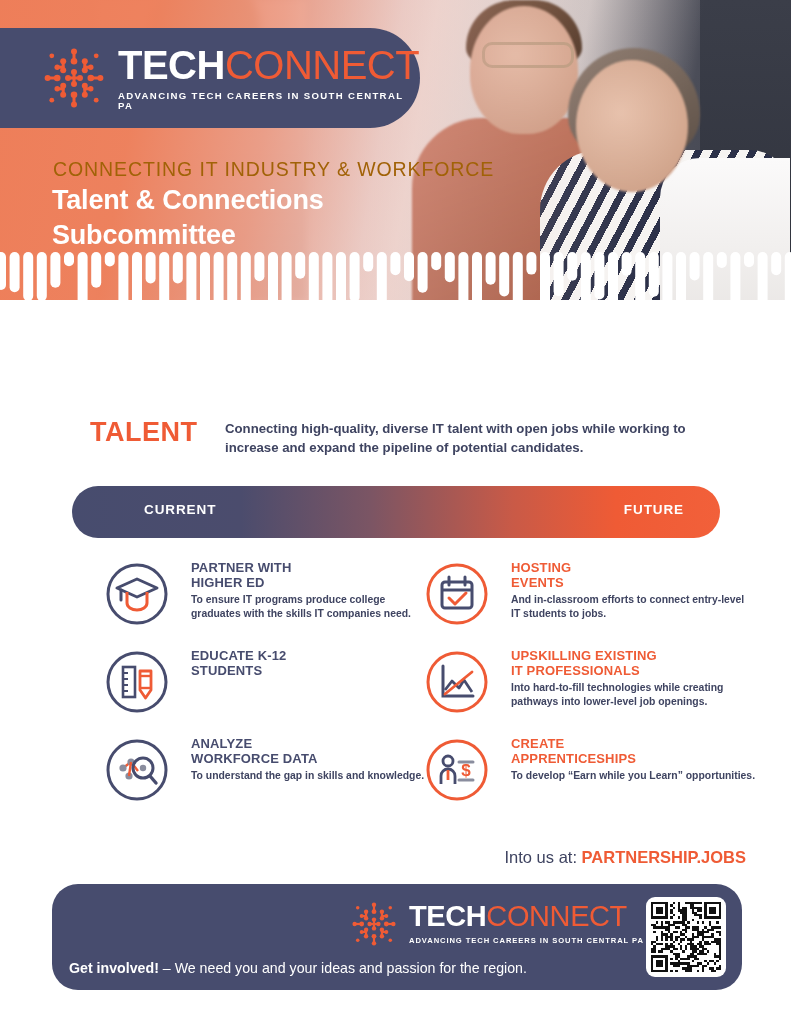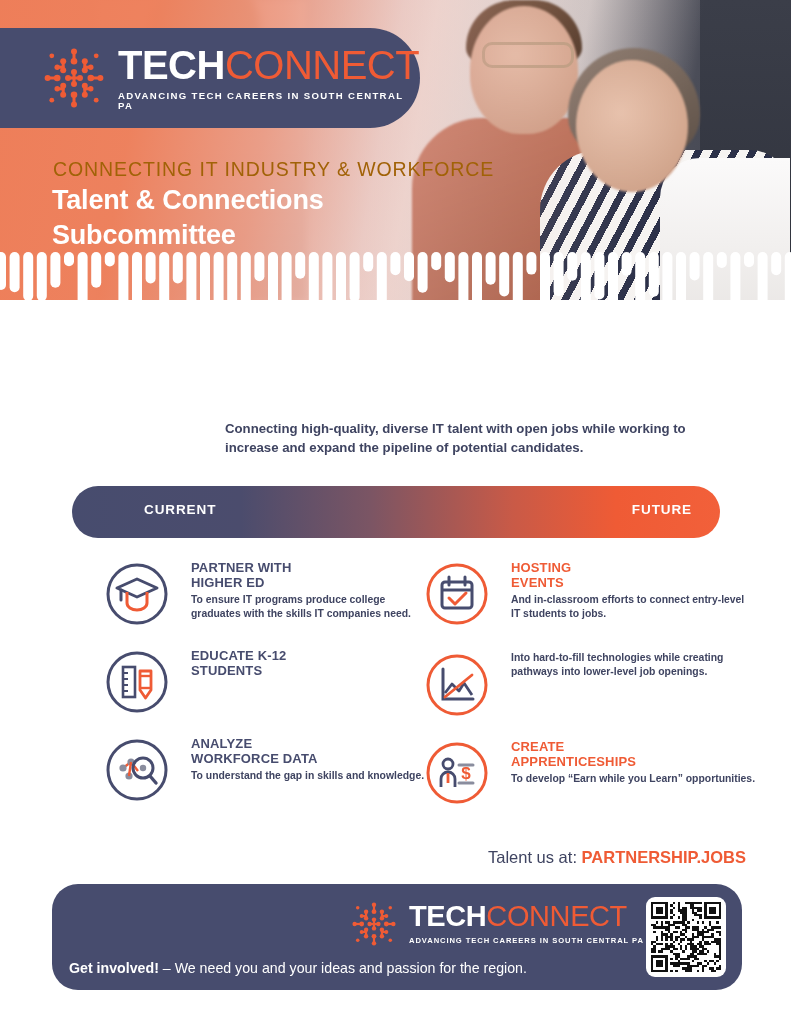--- a/index.html
+++ b/index.html
@@ -66,21 +66,21 @@
   
   .talent-row{position:absolute;left:0;top:415px;width:791px;height:60px;}
   .talent-kicker{position:absolute;left:90px;top:2px;color:#ef5b35;font-size:27px;font-weight:bold;letter-spacing:.5px;}
   .talent-desc{position:absolute;left:225px;top:4px;width:500px;color:#3f4461;font-size:13.2px;font-weight:bold;line-height:1.45;}
 
   
   .cf-bar{position:absolute;left:72px;top:486px;width:648px;height:52px;border-radius:26px;
      background:linear-gradient(90deg,#474c6e 0%,#4b4c6d 26%,#7b5564 46%,#c95a47 68%,#ef5b35 84%,#f2603a 100%);}
   .cf-bar .lbl{position:absolute;top:16px;color:#ffffff;font-size:13.5px;font-weight:bold;letter-spacing:.9px;}
   .cf-current{left:36px;margin-left:36px;}
-  .cf-future{right:28px;}
+  .cf-future{right:36px;}
 
   
   .grid{position:absolute;left:0;top:560px;width:791px;}
   .col{position:absolute;width:330px;}
   .col-left{left:105px;}
   .col-right{left:425px;}
   .item{position:relative;min-height:88px;margin-bottom:0;}
   .item .ic{position:absolute;left:0;top:2px;width:64px;height:64px;}
   .item .body{margin-left:86px;}
   .item h3{margin:0;font-size:13px;line-height:1.17;font-weight:bold;letter-spacing:.15px;}
@@ -273,20 +273,21 @@
         <rect x="744.0000000000007" y="0" width="10" height="15.14098028279841" rx="5" fill="#ffffff"></rect>
         <circle cx="749.0000000000007" cy="-12" r="5" fill="#ffffff"></circle>
         <rect x="757.6000000000007" y="0" width="10" height="74.48415060713887" rx="5" fill="#ffffff"></rect>
         <rect x="771.2000000000007" y="0" width="10" height="23.255478732287884" rx="5" fill="#ffffff"></rect>
         <rect x="784.8000000000008" y="0" width="10" height="65.42798226699233" rx="5" fill="#ffffff"></rect>
         <rect x="798.4000000000008" y="0" width="10" height="50.5542508661747" rx="5" fill="#ffffff"></rect>
       </g>
   </svg>
 
   <div class="talent-row">
+    <div class="talent-kicker">TALENT</div>
     <div class="talent-desc">Connecting high-quality, diverse IT talent with open jobs while working to increase and expand the pipeline of potential candidates.</div>
   </div>
 
   <div class="cf-bar">
     <span class="lbl cf-current">CURRENT</span>
     <span class="lbl cf-future">FUTURE</span>
   </div>
 
   <div class="grid">
 
@@ -367,20 +368,24 @@
       </div>
 
       <div class="item">
         <svg class="ic" viewBox="0 0 64 64">
           <circle cx="32" cy="32" r="29" fill="none" stroke="#ef5b35" stroke-width="3"></circle>
           <path d="M18 16v30h30" fill="none" stroke="#474c6e" stroke-width="3" stroke-linecap="round"></path>
           <path d="M20 40 l7-9 7 7 5-8 8 12" fill="none" stroke="#474c6e" stroke-width="2.8" stroke-linejoin="round"></path>
           <path d="M20 44 L47 22" fill="none" stroke="#ef5b35" stroke-width="2.8" stroke-linecap="round"></path>
         </svg>
         <div class="body">
+          <h3 class="orange-h">
+            <span>UPSKILLING EXISTING</span><br>
+            <span>IT PROFESSIONALS</span>
+          </h3>
           <p>Into hard-to-fill technologies while creating pathways into lower-level job openings.</p>
         </div>
       </div>
 
       <div class="item">
         <svg class="ic" viewBox="0 0 64 64">
           <circle cx="32" cy="32" r="29" fill="none" stroke="#ef5b35" stroke-width="3"></circle>
           <circle cx="23" cy="23" r="5" fill="none" stroke="#474c6e" stroke-width="2.8"></circle>
           <path d="M16 46 v-8 a7 7 0 0 1 14 0 v8" fill="none" stroke="#474c6e" stroke-width="2.8"></path>
           <path d="M23 32 v10" stroke="#ef5b35" stroke-width="2.8"></path>
@@ -392,21 +397,21 @@
             <span>CREATE</span><br>
             <span>APPRENTICESHIPS</span>
           </h3>
           <p>To develop “Earn while you Learn” opportunities.</p>
         </div>
       </div>
     </div>
   </div>
 
   <div class="visit">
-    <span>Talent us at: </span><b>PARTNERSHIP.JOBS</b>
+    <span>Into us at: </span><b>PARTNERSHIP.JOBS</b>
   </div>
 
   <div class="footer">
 
 
     <svg class="f-mark" viewBox="0 0 100 100">
       <g fill="#ef5b35">
         <circle cx="50" cy="6" r="5"></circle>
           <rect x="47.5" y="8" width="5" height="12"></rect>
           <circle cx="50" cy="22" r="5.5"></circle>

